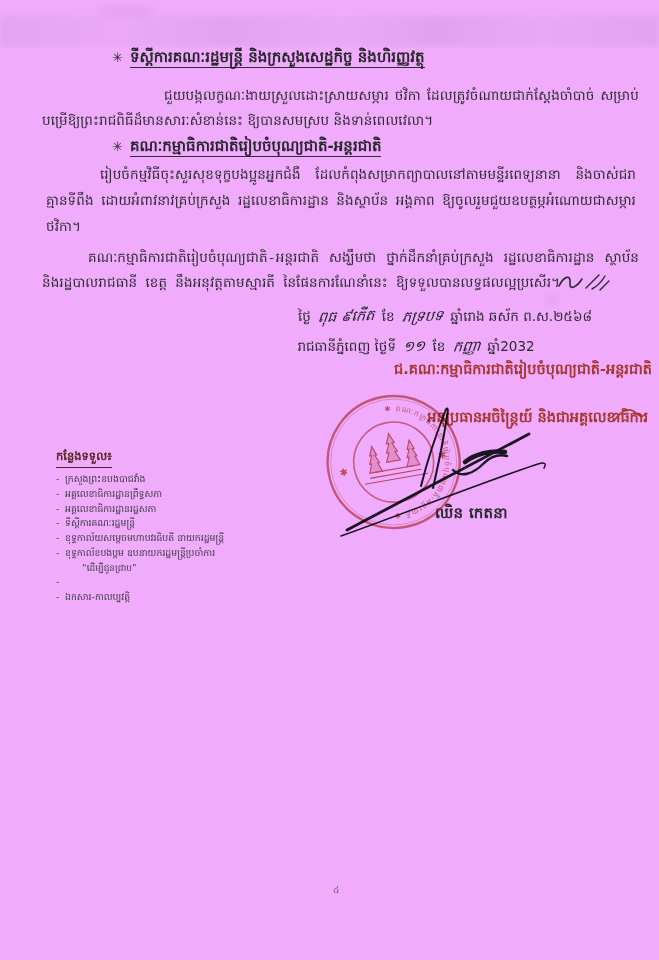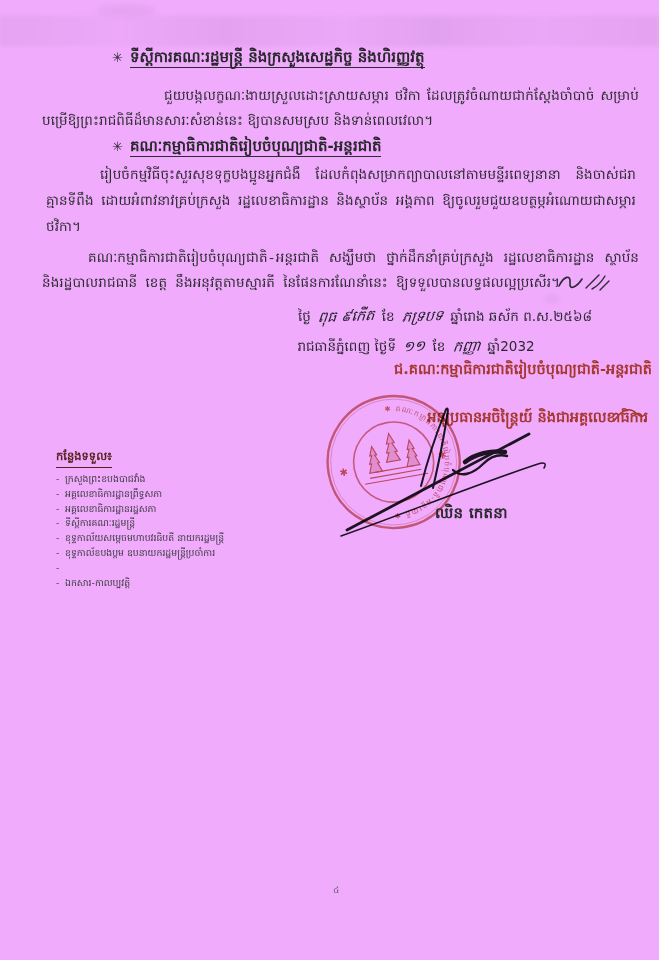--- a/index.html
+++ b/index.html
@@ -163,20 +163,21 @@
       <span>ទីស្តីការគណៈរដ្ឋមន្ត្រី</span>
     </div>
     <div class="rcp-item khmer">
       <span class="rcp-dash">-</span>
       <span>ខុទ្ទកាល័យសម្តេចមហាបវរធិបតី នាយករដ្ឋមន្ត្រី</span>
     </div>
     <div class="rcp-item khmer">
       <span class="rcp-dash">-</span>
       <span>ខុទ្ទកាល័ខបងប្តម ឧបនាយករដ្ឋមន្ត្រីប្រចាំការ</span>
     </div>
+    <div class="rcp-note khmer">“ដើម្បីជូនជ្រាប”</div>
     <div class="rcp-item khmer">
       <span class="rcp-dash">-</span>
     </div>
     <div class="rcp-item khmer">
       <span class="rcp-dash">-</span>
       <span>ឯកសារ-កាលប្បវត្តិ</span>
     </div>
   </div>
 
   <div class="abs page-number khmer" style="left:333px;top:884px;">៤</div>

